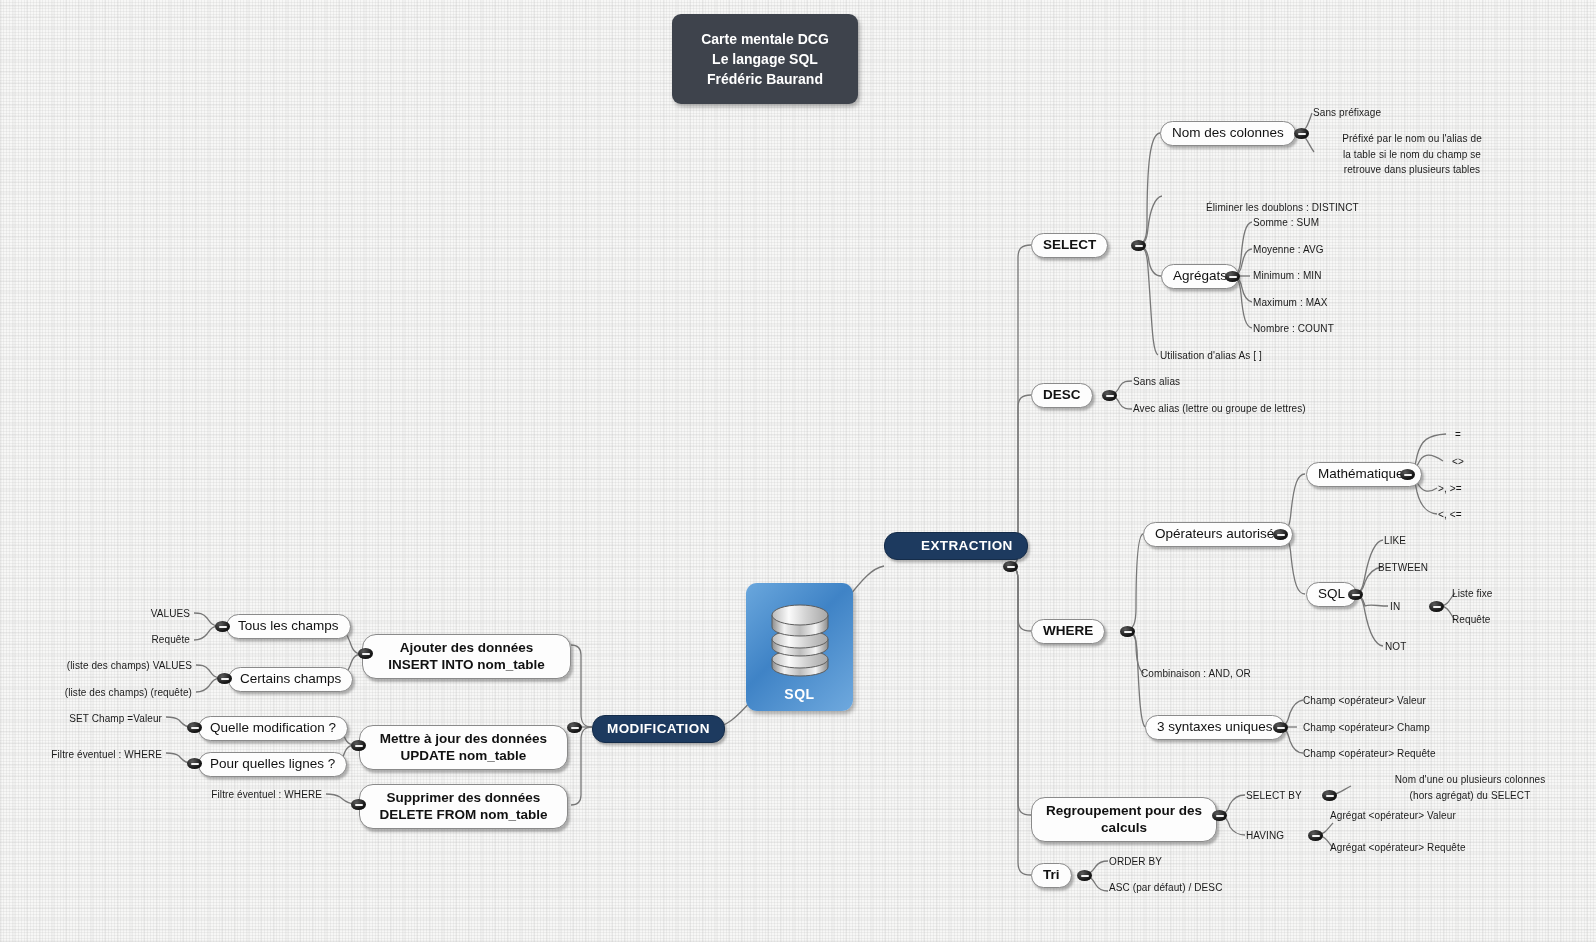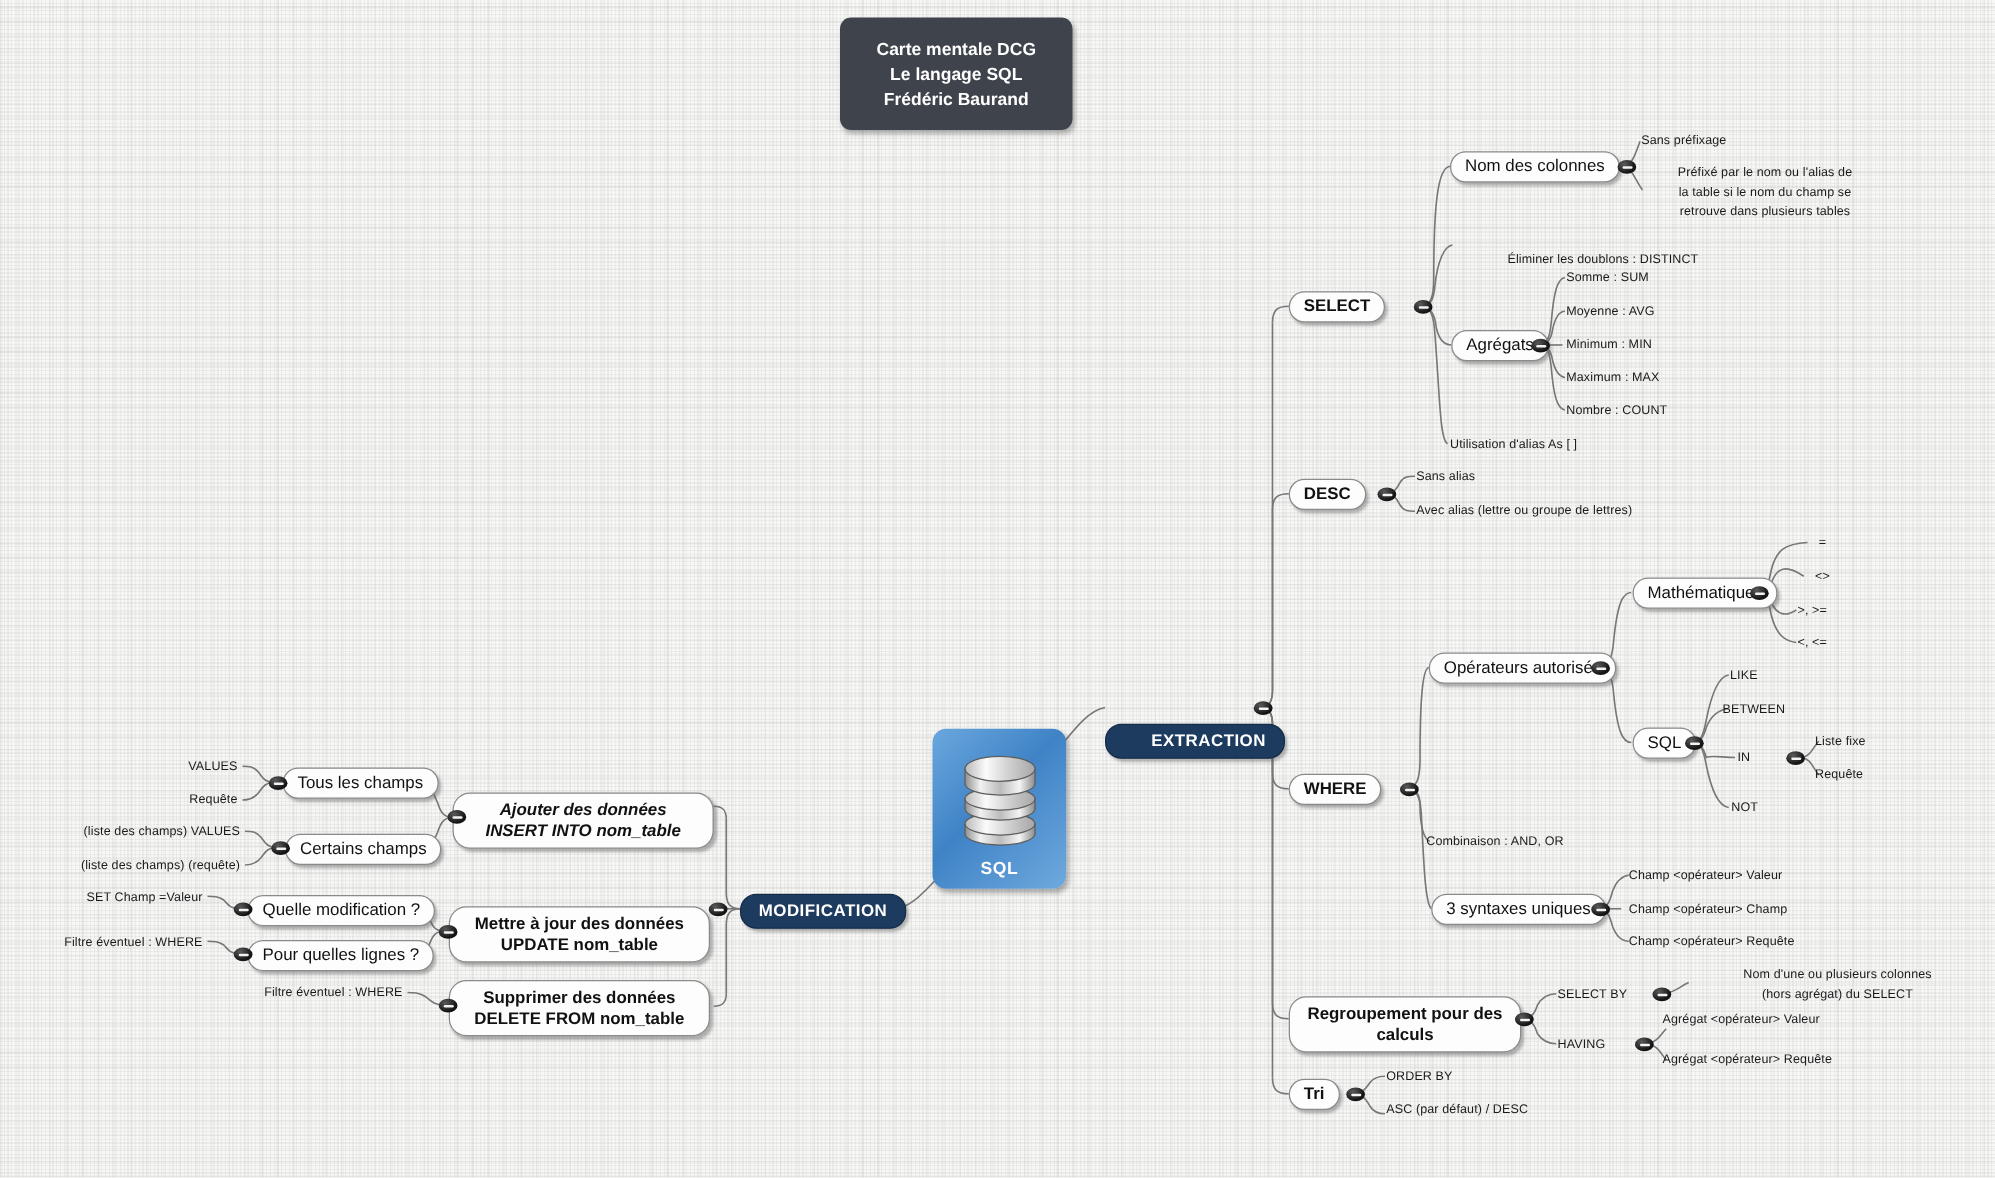--- a/index.html
+++ b/index.html
@@ -219,21 +219,21 @@
       <ellipse cx="34" cy="60" rx="28" ry="9" fill="url(#dt)"></ellipse>
       <path d="M6,40 v8 a28,9 0 0 0 56,0 v-8 z" fill="url(#dg)"></path>
       <ellipse cx="34" cy="40" rx="28" ry="9" fill="url(#dt)"></ellipse>
       <path d="M6,16 v12 a28,9 0 0 0 56,0 v-12 z" fill="url(#dg)"></path>
       <ellipse cx="34" cy="16" rx="28" ry="10" fill="url(#dt)"></ellipse>
     </g>
   </svg>
   <div class="db-label">SQL</div>
 </div>
 
-<div class="node navy" style="left:884px;top:579px;padding-left:36px;">EXTRACTION</div>
+<div class="node navy" style="left:884px;top:532px;padding-left:36px;">EXTRACTION</div>
 <div class="bullet" style="left:1003px;top:561px;"></div>
 
 <div class="node navy" style="left:592px;top:715px;">MODIFICATION</div>
 <div class="bullet" style="left:567px;top:722px;"></div>
 
 <div class="node pill bold" style="left:1031px;top:233px;">SELECT</div>
 <div class="bullet" style="left:1131px;top:240px;"></div>
 
 <div class="node pill" style="left:1160px;top:121px;">Nom des colonnes</div>
 <div class="bullet" style="left:1294px;top:128px;"></div>
@@ -309,21 +309,21 @@
 <div class="node leaf" style="left:1246px;top:828px;">HAVING</div>
 <div class="bullet" style="left:1308px;top:830px;"></div>
 <div class="node leaf" style="left:1330px;top:768px;margin-top:40px;">Agrégat &lt;opérateur&gt; Valeur</div>
 <div class="node leaf" style="left:1330px;top:840px;">Agrégat &lt;opérateur&gt; Requête</div>
 
 <div class="node pill bold" style="left:1031px;top:863px;">Tri</div>
 <div class="bullet" style="left:1077px;top:870px;"></div>
 <div class="node leaf" style="left:1109px;top:854px;">ORDER BY</div>
 <div class="node leaf" style="left:1109px;top:880px;">ASC (par défaut) / DESC</div>
 
-<div class="node pill bold two" style="left:362px;top:634px;width:209px;font-style:italic;">Ajouter des données
+<div class="node pill bold two" style="left:362px;top:634px;width:209px;">Ajouter des données
 INSERT INTO nom_table</div>
 <div class="bullet" style="left:358px;top:648px;"></div>
 
 <div class="node pill" style="left:226px;top:614px;">Tous les champs</div>
 <div class="bullet" style="left:215px;top:621px;"></div>
 <div class="node leaf rgt" style="left:54px;top:606px;width:136px;">VALUES</div>
 <div class="node leaf rgt" style="left:54px;top:632px;width:136px;">Requête</div>
 
 <div class="node pill" style="left:228px;top:667px;">Certains champs</div>
 <div class="bullet" style="left:217px;top:673px;"></div>

